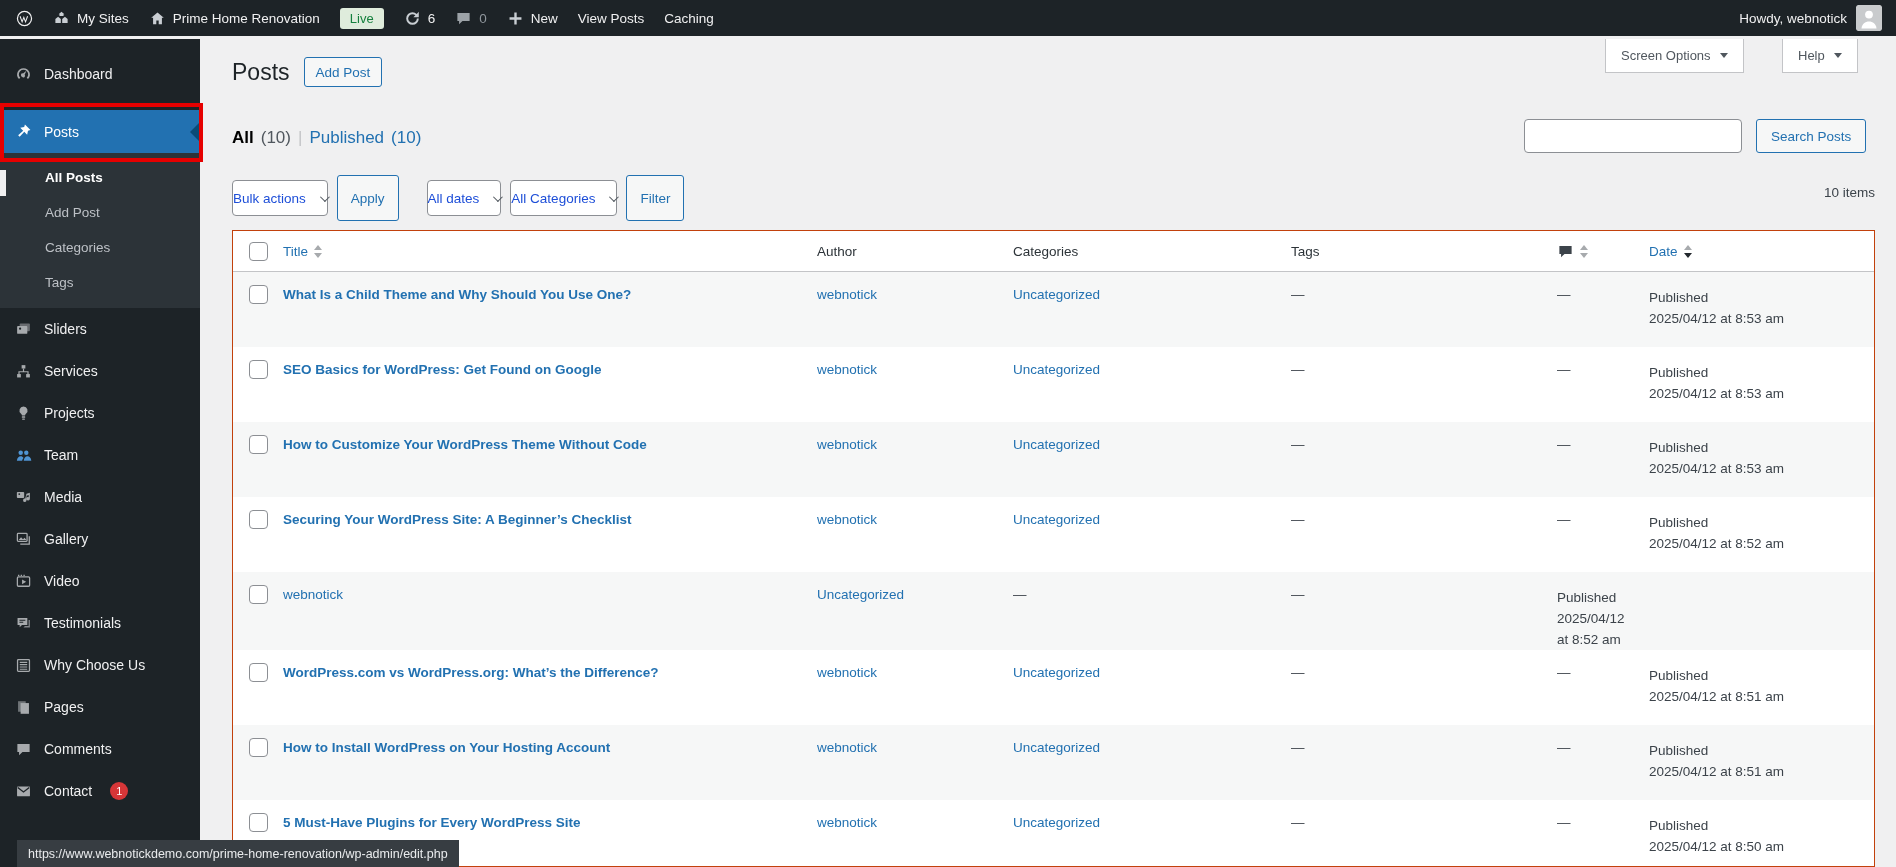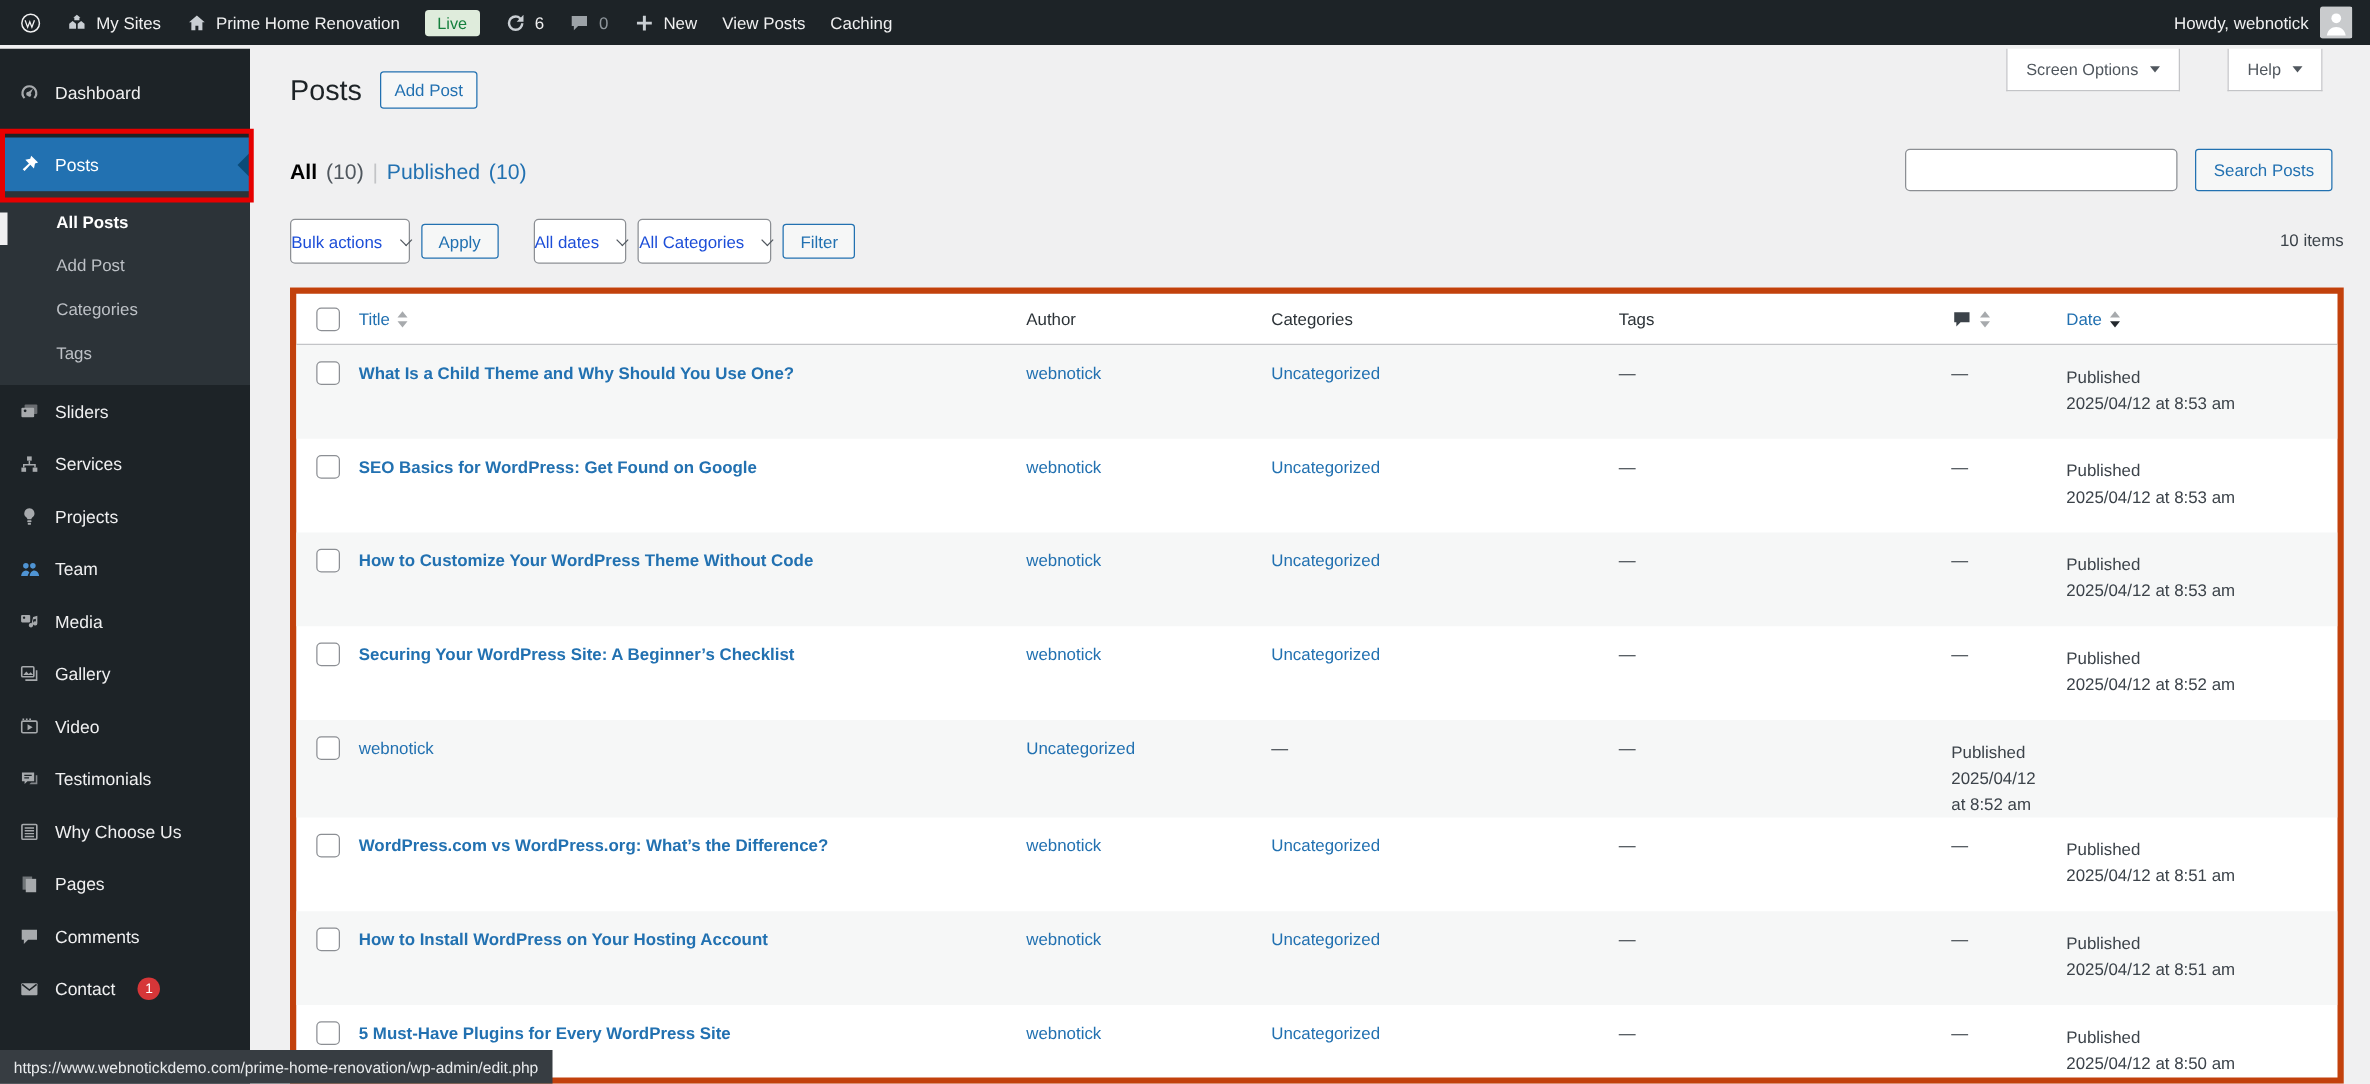--- a/index.html
+++ b/index.html
@@ -68,26 +68,26 @@
   #search-input { width:218px; height:34px; border:1px solid #8c8f94; border-radius:4px; background:#fff;
     font-size:14px; padding:0 8px; font-family:"Liberation Sans", sans-serif; }
   #search-posts-btn { height:34px; padding:0 14px; }
 
   #filter-row { position:absolute; left:32px; top:136px; display:flex; align-items:center; gap:9px; }
   .wsel { height:36px; background:#fff; border:1px solid #8c8f94; border-radius:4px;
     display:flex; align-items:center; gap:14px; padding:0 0; font-size:13.5px; color:#1d4ed8; cursor:pointer; }
   .chev { width:7px; height:7px; border-right:1.7px solid #50575e; border-bottom:1.7px solid #50575e;
     transform:rotate(45deg) translateY(-2px); }
   .gap { width:10px; }
-  #apply-btn, #filter-btn { height:28px; padding:0 13px; }
+  #apply-btn, #filter-btn { height:46px; padding:0 13px; }
   #items-count { position:absolute; right:21px; top:146px; font-size:13.5px; color:#3c434a; }
 
   
   #table { position:absolute; left:32px; top:191px; width:1643px; height:637px;
-    background:#fff; border:5px solid #c2410c; overflow:hidden; }
+    background:#fff; border:1px solid #c2410c; overflow:hidden; }
   .tgrid { display:grid; grid-template-columns:50px 534px 196px 278px 266px 92px 1fr; }
   #thead { height:41px; border-bottom:1px solid #c3c4c7; align-items:center; }
   .hcell { display:flex; align-items:center; gap:7px; font-size:13.5px; color:#2c3338; }
   .hlink { color:#2271b1; cursor:pointer; display:flex; align-items:center; gap:6px; }
   .cb-wrap { display:flex; justify-content:center; }
   .checkbox { width:19px; height:19px; border:1px solid #8c8f94; border-radius:4px; background:#fff; cursor:pointer; }
   .sort { display:inline-flex; flex-direction:column; gap:3px; }
   .sort .up { width:0;height:0;border-left:4px solid transparent;border-right:4px solid transparent;border-bottom:5px solid #a7aaad; }
   .sort .down { width:0;height:0;border-left:4px solid transparent;border-right:4px solid transparent;border-top:5px solid #a7aaad; }
   .sort.desc .down { border-top-color:#23282d; }
@@ -96,21 +96,21 @@
   .trow { min-height:75px; }
   .trow:nth-child(odd) { background:#f6f7f7; }
   .cell { padding:15px 12px 0 0; font-size:13.5px; }
   .cell.cbcell { padding:13px 0 0 0; }
   .row-title { color:#2271b1; font-weight:700; cursor:pointer; }
   .row-link { color:#2271b1; cursor:pointer; }
   .dash { color:#3c434a; }
   .datecell { color:#3c434a; line-height:21px; }
 
   
-  #status-bar { position:absolute; left:0; bottom:0; height:27px; background:#373d42; color:#e9ebed;
+  #status-bar { position:absolute; left:17px; bottom:0; height:27px; background:#373d42; color:#e9ebed;
     display:flex; align-items:center; padding:0 11px; font-size:12.5px; z-index:70; white-space:nowrap; }
 </style>
 </head>
 <body>
 
 <div id="adminbar">
   <span class="ab-item">
     <span class="ab-icon">
       <svg viewBox="0 0 20 20">
           <circle cx="10" cy="10" r="8.3" fill="none" stroke="#f0f0f1" stroke-width="1.4"></circle>

